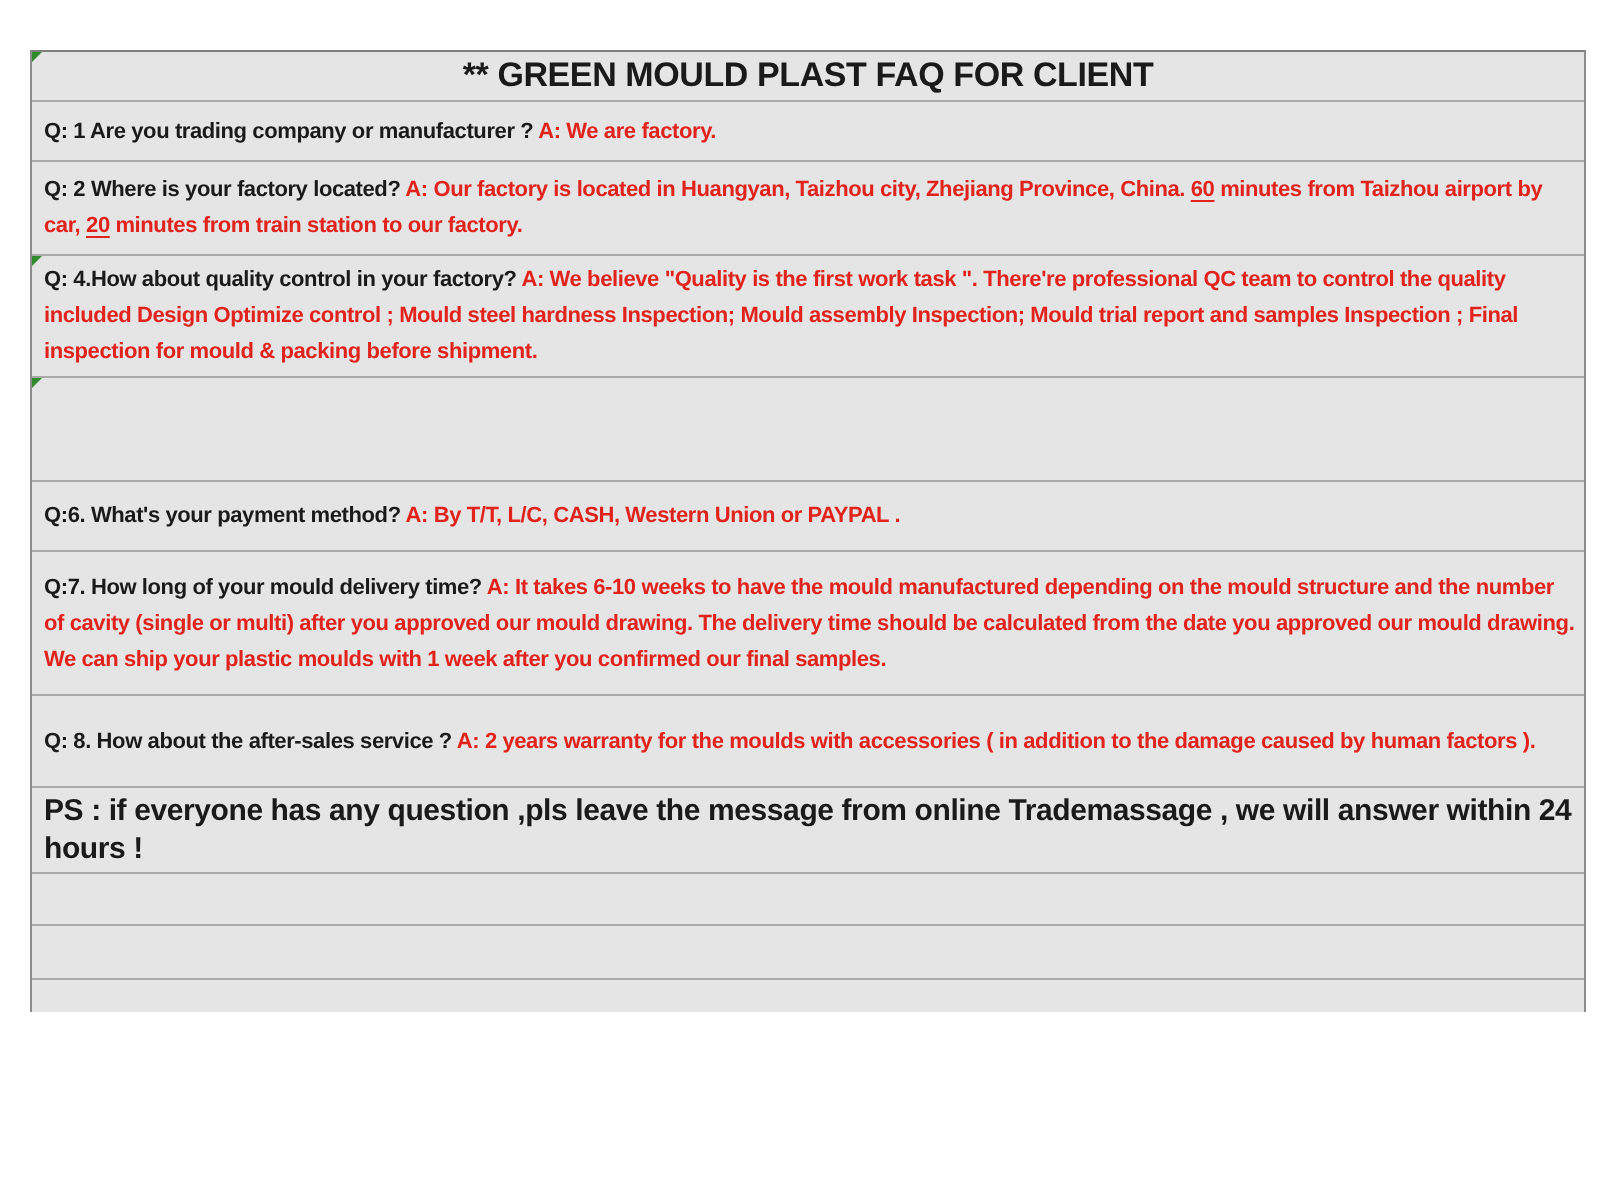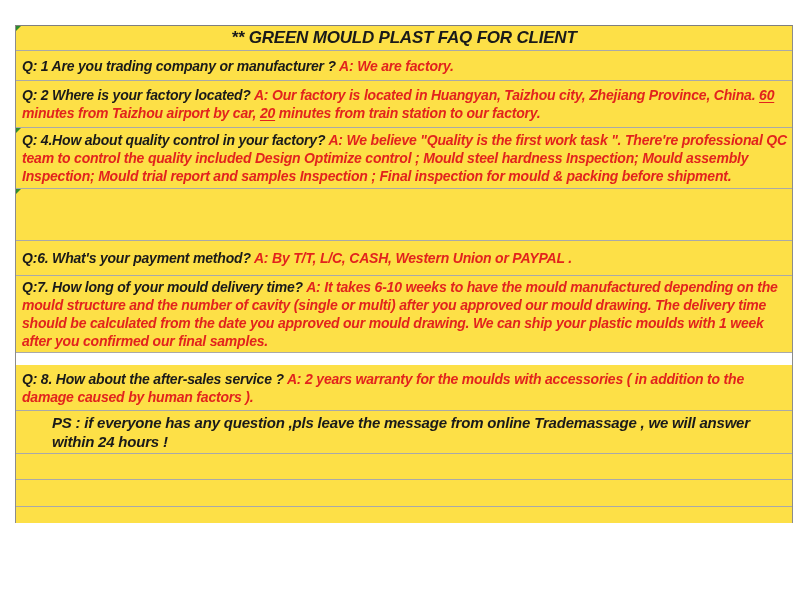--- a/index.html
+++ b/index.html
@@ -22,46 +22,44 @@
     border-top: 1px solid #7f7f7f;
     border-left: 1px solid #8c8c8c;
     border-right: 1px solid #8c8c8c;
   }
   .row {
     position: relative;
     box-sizing: border-box;
     display: flex;
     align-items: center;
     border-bottom: 1px solid #a9a9a9;
-    background: #fde047;
-    font-style: italic;
+    background: #e5e5e5;
   }
   .row.last {
     border-bottom: none;
   }
   .cell {
     padding: 2px 4px 2px 6px;
-    font-size: 14px;
+    font-size: 11px;
     font-weight: 700;
     line-height: 18px;
     letter-spacing: -0.2px;
     color: #1a1a1a;
     width: 100%;
   }
   .title-cell {
     text-align: center;
     font-size: 17px;
     letter-spacing: -0.2px;
     line-height: 20px;
     padding: 1px 4px;
   }
   .ps-cell {
     font-size: 15px;
     line-height: 19px;
-    margin-left: 30px;
   }
   .thanks-cell {
     font-size: 14px;
     line-height: 18px;
   }
   .q { color: #1a1a1a; }
   .a { color: #e2231d; }
   .u { text-decoration: underline; text-underline-offset: 2px; }
   .marker {
     position: absolute;
@@ -74,21 +72,21 @@
   }
   
   .r-title  { min-height: 25px; }
   .r-q1     { min-height: 30px; }
   .r-q2     { min-height: 47px; justify-content: flex-end; }
   .r-q3     { min-height: 50px; }
   .r-q4     { min-height: 61px; }
   .r-q5     { min-height: 52px; }
   .r-q6     { min-height: 35px; }
   .r-q7     { min-height: 72px; }
-  .r-q8     { min-height: 46px; margin-top: 12px; }
+  .r-q8     { min-height: 46px; }
   .r-ps     { min-height: 27px; }
   .r-e1     { min-height: 26px; }
   .r-e2     { min-height: 27px; }
   .r-thanks { min-height: 27px; }
   .r-elast  { min-height: 16px; }
 </style>
 </head>
 <body>
 
 <div class="sheet">

